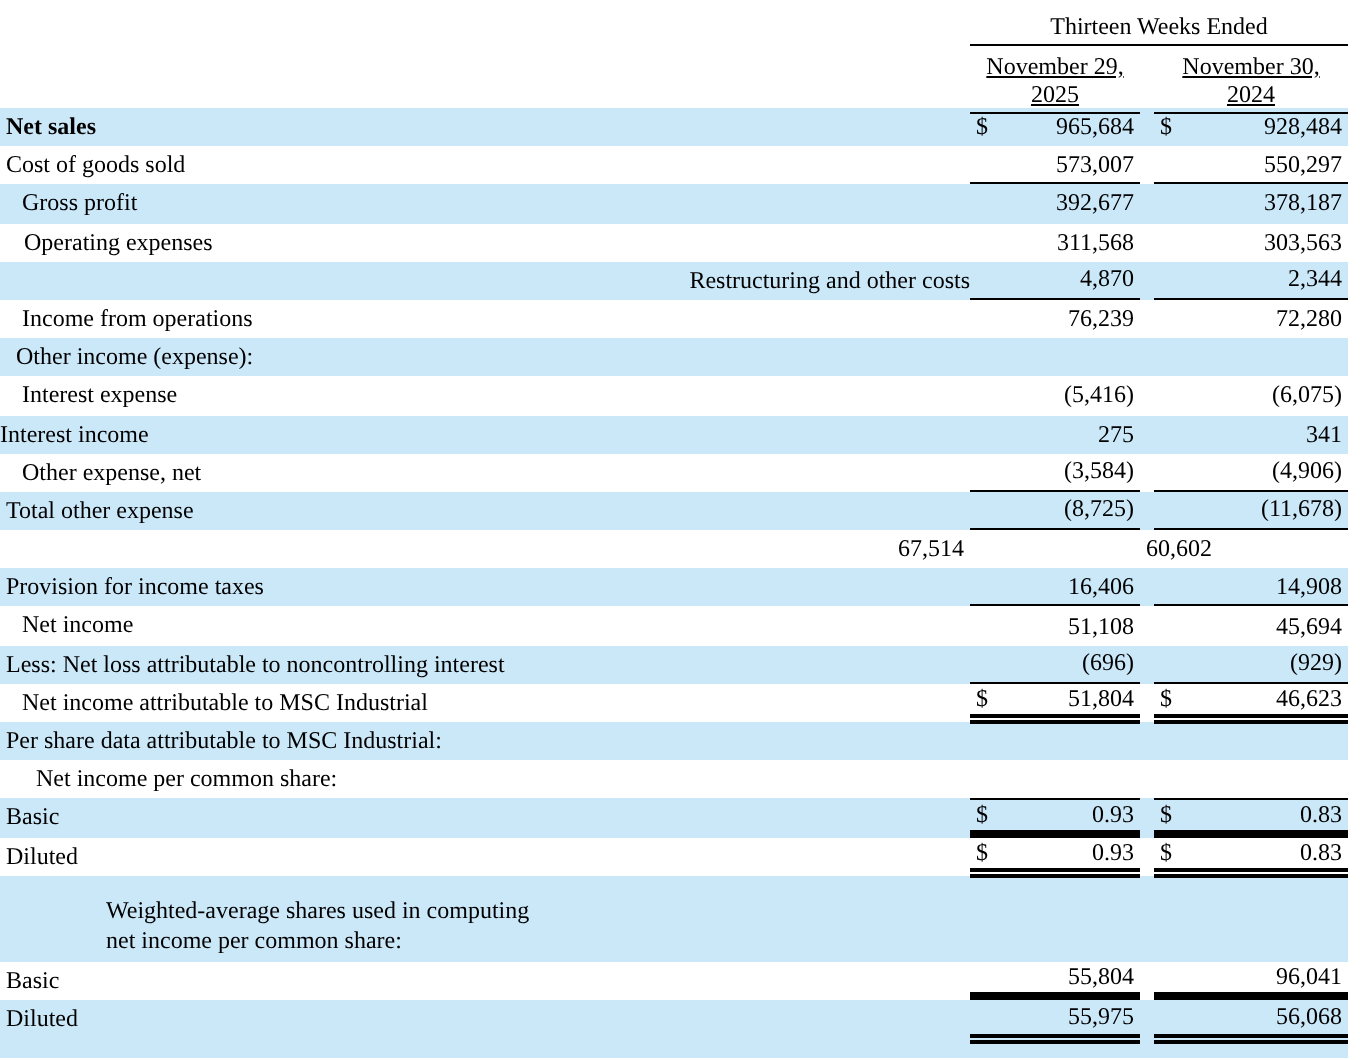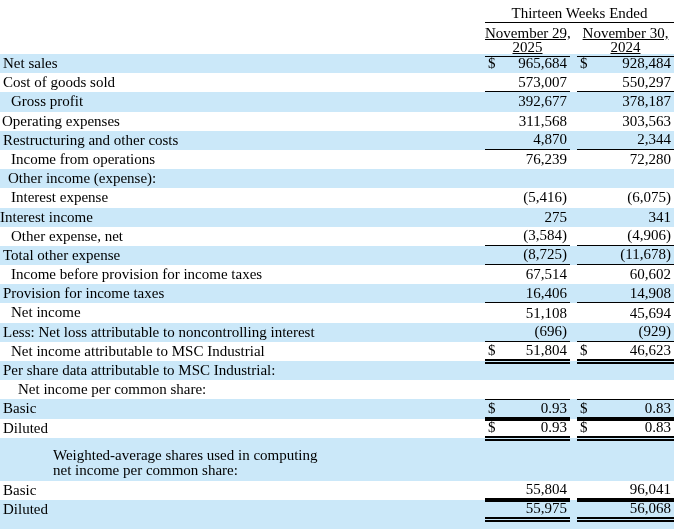--- a/index.html
+++ b/index.html
@@ -1,21 +1,21 @@
 <!DOCTYPE html>
 <html style="--hl: #cbe8f9;"><head>
 <meta charset="utf-8">
 <style>
   html,body{margin:0;padding:0;background:#ffffff;}
   #page{
     position:relative;
     width:685px;height:530px;
     background:#ffffff;
     font-family:"Liberation Serif","DejaVu Serif",serif;
-    font-size:15px;color:#000;
+    font-size:12px;color:#000;
     overflow:hidden;
   }
   .tbl{width:674px;}
   
   .header{display:grid;grid-template-columns:485px 189px;height:54px;}
   .period{
     text-align:center;
     padding-top:4px;line-height:18px;
     border-bottom:1.5px solid #000;
     white-space:nowrap;
@@ -76,21 +76,21 @@
           <div class="datecol">
             <span class="lbl-line">November 30,</span>
             <span class="lbl-line">2024</span>
           </div>
         </div>
       </div>
     </div>
 
     <div id="table-body">
   <div class="row shade">
-    <div class="labelwrap" style="padding-left: 3px;">
+    <div class="labelwrap" style="padding-left: 3px; font-weight: bold;">
       <span class="lbl-line lbl1">Net sales</span>
 
     </div>
     <div class="cell c1">
       <span class="dollar">$</span>
       <span class="num">965,684</span>
     </div>
     <div class="colgap"></div>
     <div class="cell c2">
       <span class="dollar">$</span>
@@ -124,37 +124,37 @@
       <span class="num">392,677</span>
     </div>
     <div class="colgap"></div>
     <div class="cell c2">
       <span class="dollar"></span>
       <span class="num">378,187</span>
     </div>
   </div>
 
   <div class="row">
-    <div class="labelwrap" style="padding-left: 2px;">
+    <div class="labelwrap" style="padding-left: 12px;">
       <span class="lbl-line lbl1">Operating expenses</span>
 
     </div>
     <div class="cell c1">
       <span class="dollar"></span>
       <span class="num">311,568</span>
     </div>
     <div class="colgap"></div>
     <div class="cell c2">
       <span class="dollar"></span>
       <span class="num">303,563</span>
     </div>
   </div>
 
   <div class="row shade">
-    <div class="labelwrap" style="padding-left: 3px;">
+    <div class="labelwrap" style="padding-left: 3px; text-align: right;">
       <span class="lbl-line lbl1">Restructuring and other costs</span>
 
     </div>
     <div class="cell c1 bb">
       <span class="dollar"></span>
       <span class="num">4,870</span>
     </div>
     <div class="colgap"></div>
     <div class="cell c2 bb">
       <span class="dollar"></span>
@@ -252,24 +252,20 @@
       <span class="num">(8,725)</span>
     </div>
     <div class="colgap"></div>
     <div class="cell c2 bb">
       <span class="dollar"></span>
       <span class="num">(11,678)</span>
     </div>
   </div>
 
   <div class="row">
-    <div class="labelwrap" style="padding-left: 11px;">
-      <span class="lbl-line lbl1">Income before provision for income taxes</span>
-
-    </div>
     <div class="cell c1">
       <span class="dollar"></span>
       <span class="num">67,514</span>
     </div>
     <div class="colgap"></div>
     <div class="cell c2">
       <span class="dollar"></span>
       <span class="num">60,602</span>
     </div>
   </div>

